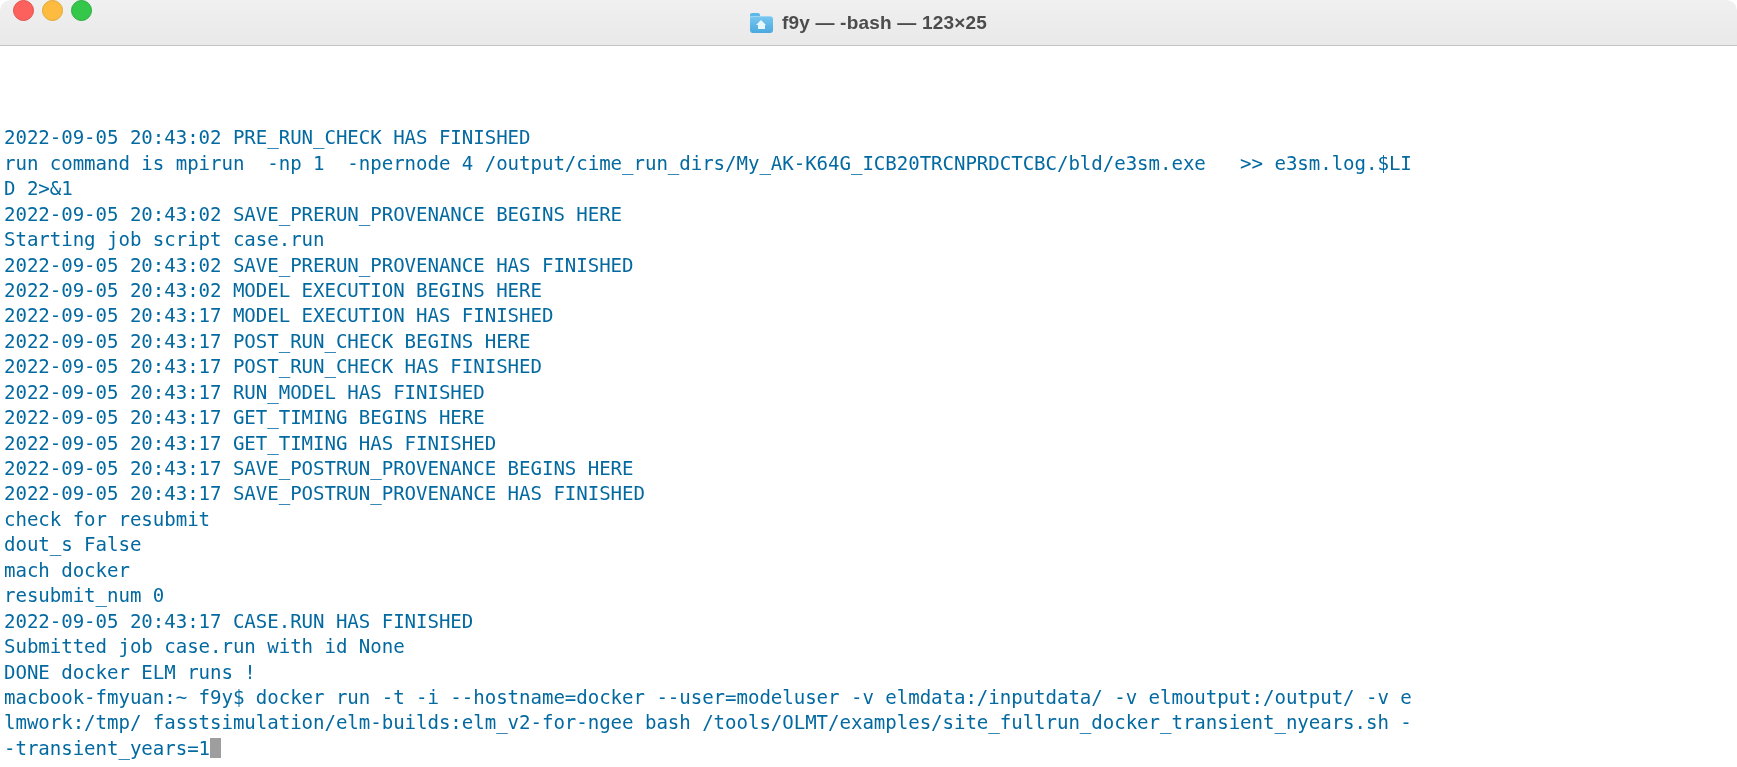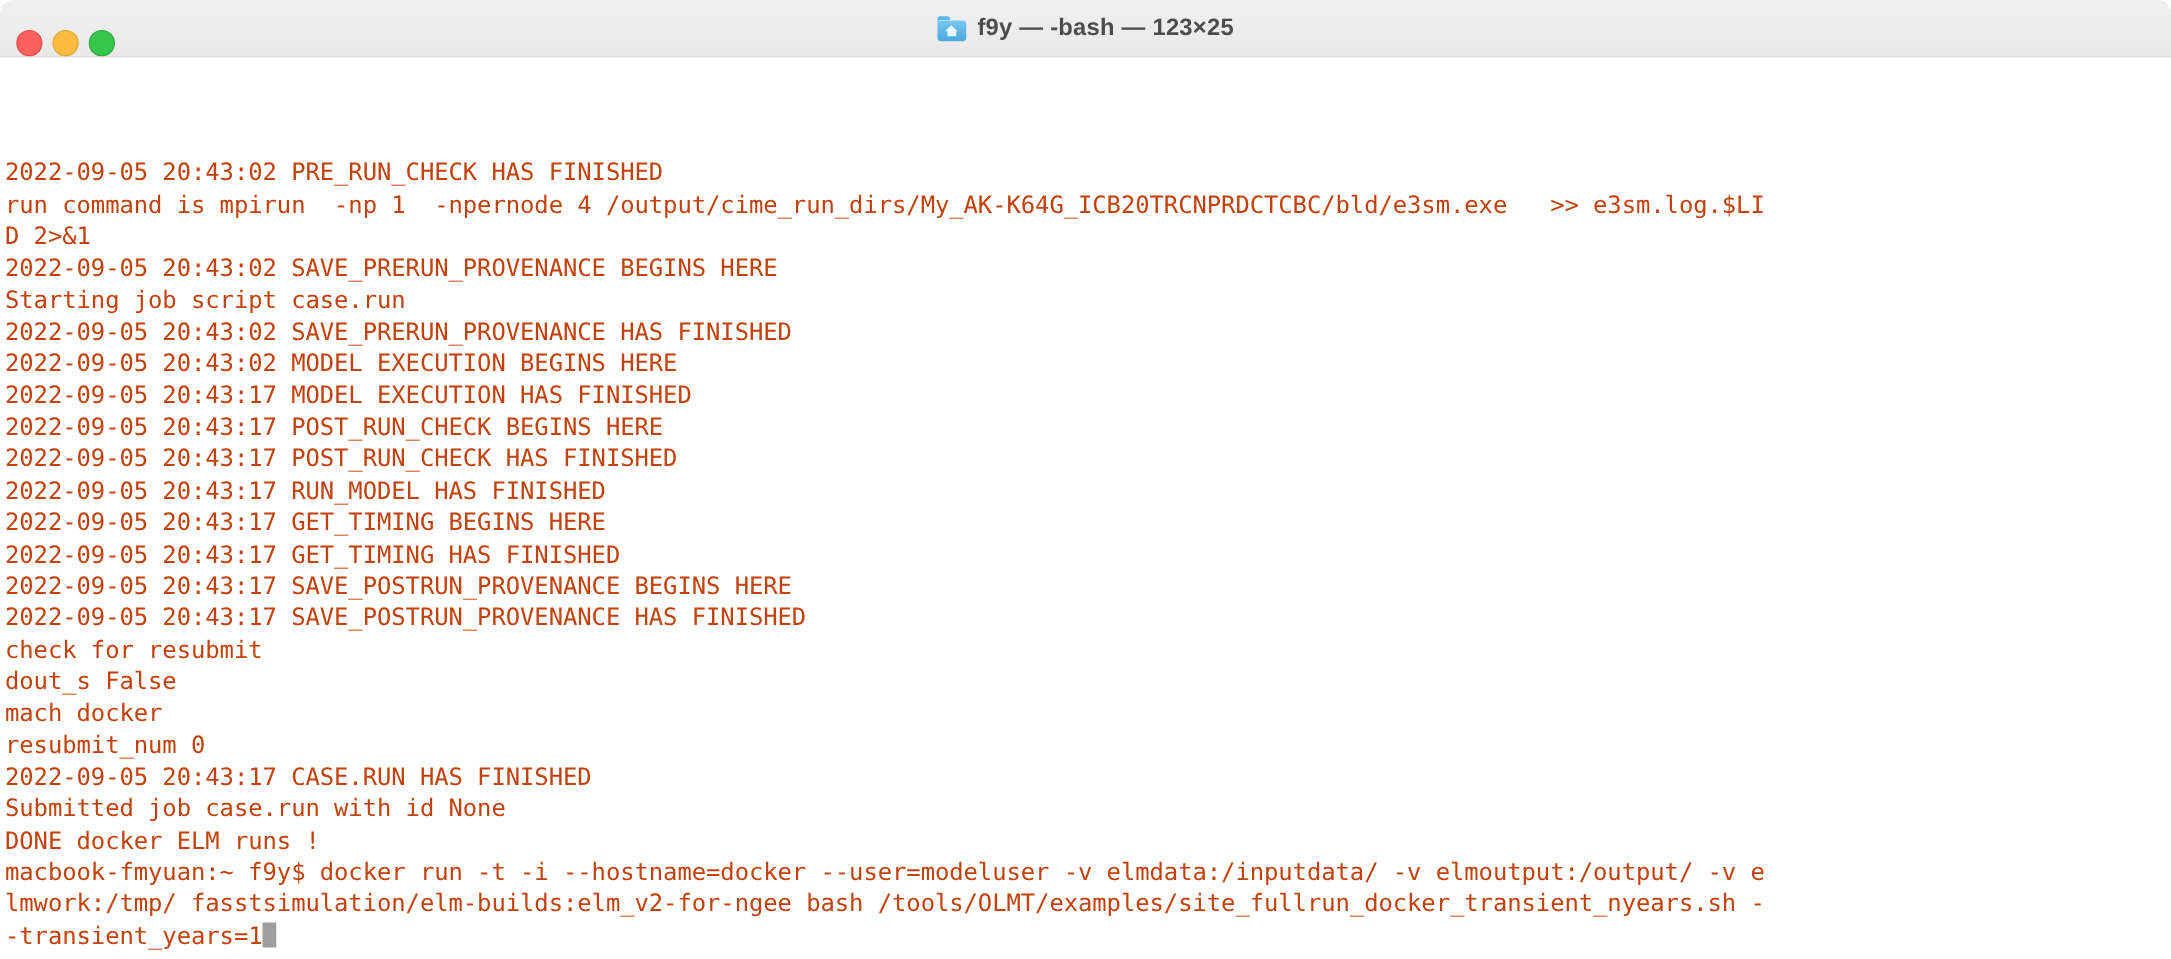--- a/index.html
+++ b/index.html
@@ -27,21 +27,21 @@
   }
 
   
   #titlebar {
     height: 45px;
     min-height: 45px;
     background: linear-gradient(to bottom, #f0f0f0 0%, #e9e9e9 100%);
     border-bottom: 1px solid #c4c4c4;
     border-radius: 10px 10px 0 0;
     display: flex;
-    align-items: flex-end;
+    align-items: flex-start;
     position: relative;
     user-select: none;
   }
 
   .traffic-lights {
     display: flex;
     align-items: center;
     gap: 8px;
     padding-left: 13px;
   }
@@ -109,21 +109,21 @@
     font-weight: bold;
     color: #4c4c4c;
     letter-spacing: 0.2px;
     white-space: pre;
   }
 
   
   #terminal-body {
     flex: 1;
     background: #ffffff;
-    color: #c2410c;
+    color: #0369a1;
     padding: 3px 0 0 4px;
     font-family: "DejaVu Sans Mono", "Liberation Mono", monospace;
     font-size: 19.1px;
     line-height: 25.45px;
     white-space: pre;
     overflow: hidden;
     letter-spacing: -0.05px;
   }
 
   .term-line {

